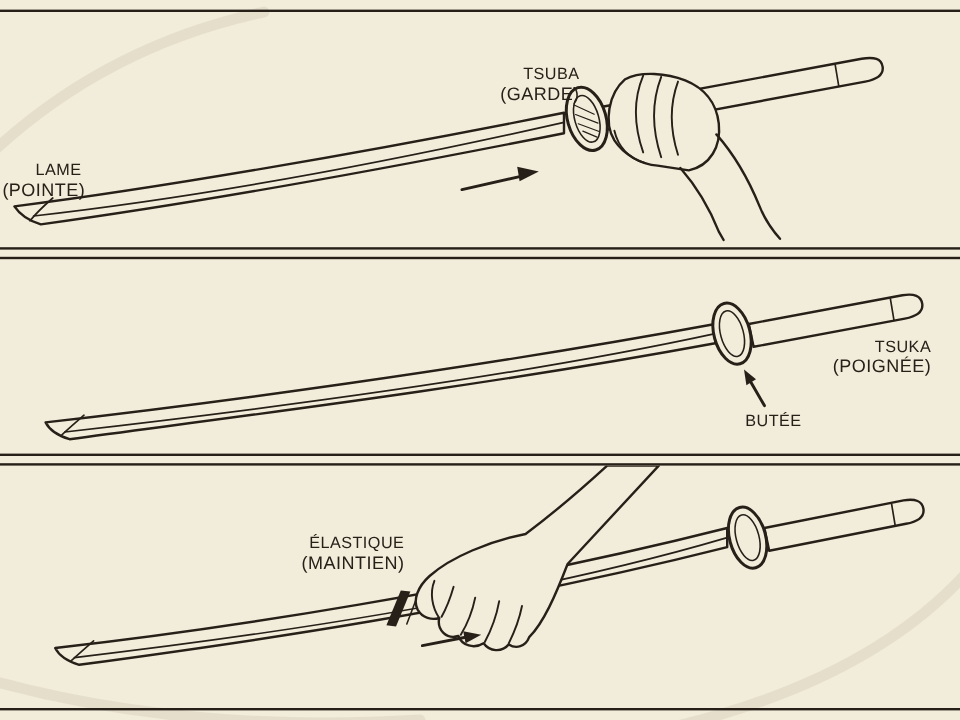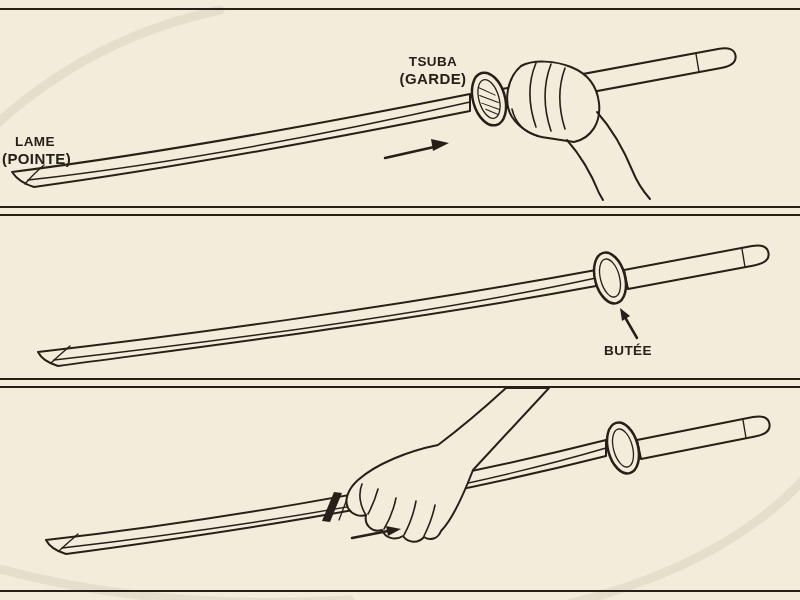--- a/index.html
+++ b/index.html
@@ -5,21 +5,21 @@
   html,body{margin:0;padding:0;background:#f2ecda}
   #page{position:relative;width:800px;height:600px;background:#f2ecda;overflow:hidden;
         font-family:"Liberation Sans",sans-serif;color:#262019}
   #bg-decor{position:absolute;left:0;top:0}
   .panel{position:absolute;left:0;right:0;border-top:2px solid #262019;border-bottom:2px solid #262019;
          box-sizing:border-box}
   #panel-1{top:8px;height:200px}
   #panel-2{top:214px;height:166px}
   #panel-3{top:386px;height:206px}
   .art{position:absolute;left:0;top:0;width:100%;height:100%;display:block}
-  .label{position:absolute;text-align:center;font-weight:bold;line-height:1.2;letter-spacing:.4px;
+  .label{position:absolute;text-align:right;font-weight:normal;line-height:1.2;letter-spacing:.4px;
          text-transform:uppercase}
   .label .l1{font-size:13.5px}
   .label .l2{font-size:15px}
 </style>
 </head>
 <body>
 
 <div id="page">
 
   <svg id="bg-decor" width="800" height="600" viewBox="0 0 800 600">
@@ -74,20 +74,24 @@
         <g transform="translate(610 62) rotate(-15)">
           <ellipse rx="15" ry="26" fill="#f2ecda" stroke-width="2.5"></ellipse>
           <ellipse rx="9.5" ry="19.5" stroke-width="1.3"></ellipse>
         </g>
         <g>
           <path stroke-width="2.5" d="M 637 122 L 626 103"></path>
           <polygon points="620,92 630,100 622,105" fill="#262019" stroke="none"></polygon>
         </g>
       </g>
     </svg>
+    <div class="label" style="left:672px;top:65px;width:104px">
+      <div class="l1">TSUKA</div>
+      <div class="l2">(POIGNÉE)</div>
+    </div>
     <div class="label" style="left:588px;top:127px;width:80px">
       <div class="l1">BUTÉE</div>
     </div>
   </section>
 
   <section class="panel" id="panel-3">
     <svg class="art" viewBox="0 0 800 202">
       <g fill="none" stroke="#262019" stroke-width="2" stroke-linecap="round" stroke-linejoin="round">
         <path fill="#f2ecda" d="M 46 152 C 180 137 400 104 606 52 L 606 68 C 400 120 200 148 66 166 C 56 163 49 158 46 152 Z"></path>
         <path stroke-width="1.4" d="M 62 160 C 250 138 450 106 606 60"></path>
@@ -104,15 +108,19 @@
         </g>
         <path fill="#f2ecda" d="M 506 0 C 482 22 458 42 438 57 C 408 63 376 76 358 92 C 348 101 344 112 348 120 C 352 127 360 129 366 127 C 364 137 372 145 382 142 C 385 150 395 153 403 148 C 408 155 418 156 424 149 C 430 153 438 151 441 143 C 453 131 463 108 473 82 C 497 56 523 28 549 0 Z"></path>
         <path stroke-width="1.6" d="M 368 126 C 373 117 376 108 378 101 M 384 141 C 390 131 394 120 396 110 M 404 147 C 410 136 414 124 416 113 M 424 148 C 429 138 433 127 435 117"></path>
         <path stroke-width="1.6" d="M 366 127 C 360 118 358 106 362 96"></path>
         <g>
           <path stroke-width="2.5" d="M 352 150 L 388 143"></path>
           <polygon points="401,141 388,148 386,138" fill="#262019" stroke="none"></polygon>
         </g>
       </g>
     </svg>
+    <div class="label" style="left:237px;top:57px;width:100px">
+      <div class="l1">ÉLASTIQUE</div>
+      <div class="l2">(MAINTIEN)</div>
+    </div>
   </section>
 
 </div>
 
 </body></html>

